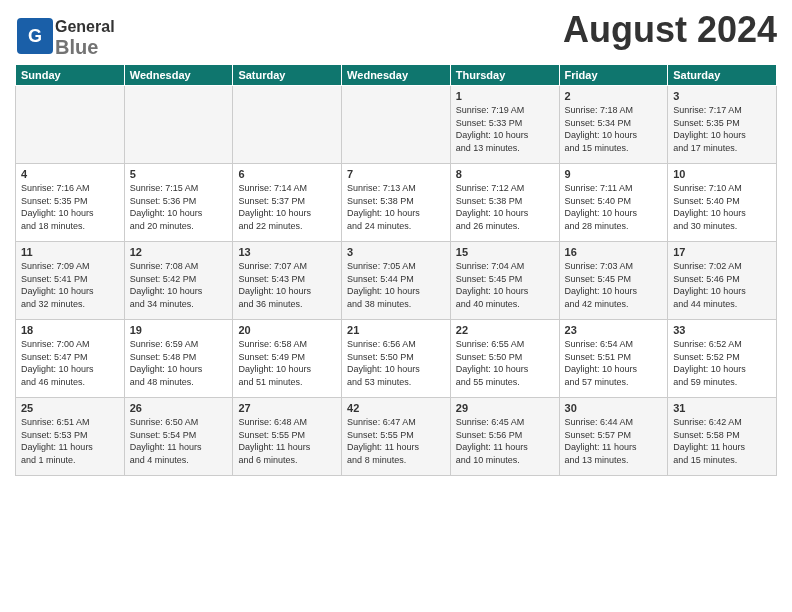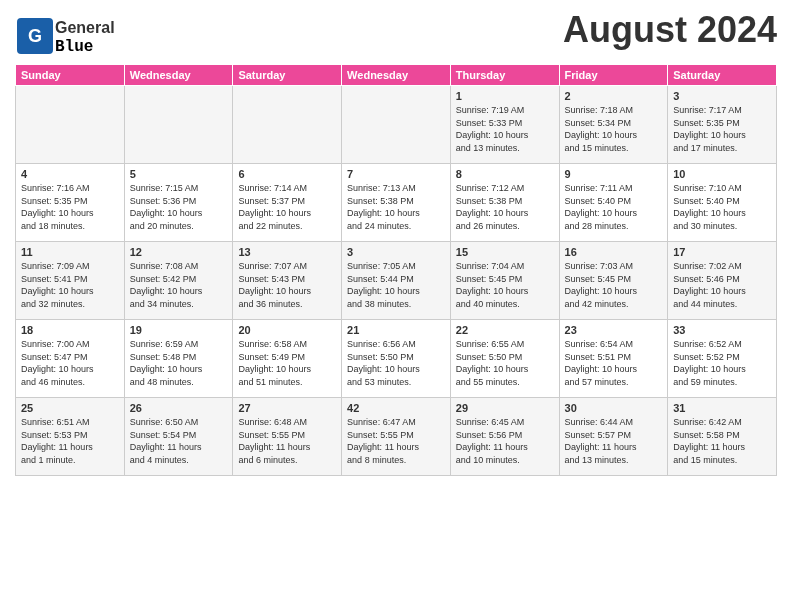--- a/index.html
+++ b/index.html
@@ -38,21 +38,21 @@
       font-size: 16px;
       color: #333;
       font-weight: bold;
     }
     table {
       width: 100%;
       border-collapse: collapse;
       table-layout: fixed;
     }
     thead tr th {
-      background-color: #ec4899;
+      background-color: #0f766e;
       color: #fff;
       font-size: 11px;
       font-weight: bold;
       text-align: left;
       padding: 4px 5px;
       border: 1px solid #fff;
     }
     tbody tr td {
       border: 1px solid #ccc;
       vertical-align: top;
@@ -92,21 +92,21 @@
     <div class="logo">
       <div>
         <svg width="40" height="40" viewBox="0 0 40 40">
           <rect x="2" y="2" width="36" height="36" rx="4" fill="#1a5fa8"></rect>
           <text x="20" y="26" text-anchor="middle" fill="white" font-size="18" font-weight="bold">G</text>
         </svg>
       </div>
       <div style="line-height:1.1;">
         <div>
           <span style="font-size:16px;font-weight:bold;color:#333;">General</span><br>
-          <span style="font-size:16px;font-weight:bold;color:#000000;font-family:Liberation Mono, monospace;">Blue</span>
+          <span style="font-size:20px;font-weight:bold;color:#737373;">Blue</span>
         </div>
       </div>
     </div>
     <div class="title-block">
       <div class="month-title">August 2024</div>
     </div>
   </div>
 
   <table>
     <thead>

